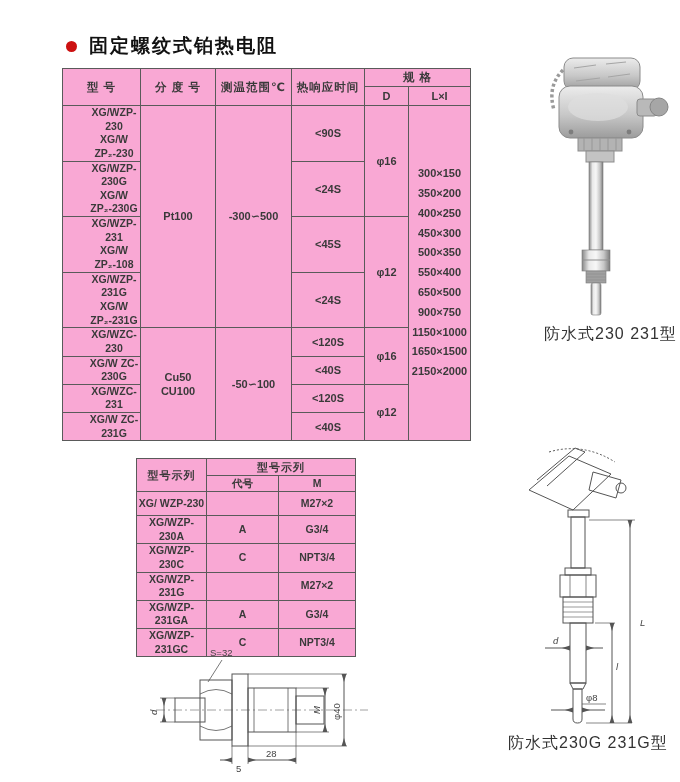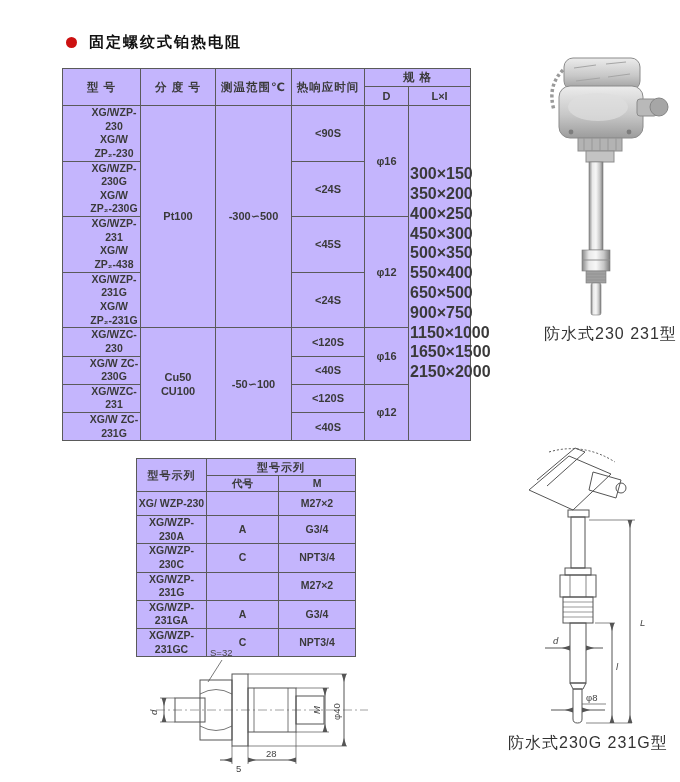--- a/index.html
+++ b/index.html
@@ -2,32 +2,32 @@
 <html><head>
 <meta charset="utf-8">
 <style>
   html,body{margin:0;padding:0;background:#ffffff;}
   .page{position:relative;width:680px;height:782px;background:#ffffff;overflow:hidden;
         font-family:"Liberation Sans","DejaVu Sans",sans-serif;color:#222;}
 
   
   .title-row{position:absolute;left:66px;top:33px;display:flex;align-items:center;gap:12px;}
   .bullet{width:11px;height:11px;border-radius:50%;background:#cc1111;}
-  .title{font-size:15px;font-weight:bold;letter-spacing:2px;color:#111;}
+  .title{font-size:19px;font-weight:bold;letter-spacing:2px;color:#111;}
 
   
-  table.doc{border-collapse:collapse;table-layout:fixed;background:#c4b5fd;
+  table.doc{border-collapse:collapse;table-layout:fixed;background:#f9a8d4;
             font-weight:bold;color:#3a3a3a;text-align:center;}
   table.doc td{border:1px solid #5a5a5a;padding:0 1px;white-space:pre-line;line-height:1.3;vertical-align:middle;}
 
   .spec{position:absolute;left:62px;top:68px;width:408px;font-size:11px;}
   .spec tr.hd1{height:18px;} .spec tr.hd2{height:19px;}
   .spec tr.tall{height:32px;} .spec tr.short{height:20px;margin-top:28px;}
   .spec td.model{font-size:10.5px;padding-left:26px;}
-  .spec td.lxi{line-height:19.8px;font-size:16px;}
+  .spec td.lxi{line-height:19.8px;font-size:11px;}
   .spec td.hdr{font-size:11.5px;letter-spacing:1px;}
 
   .thread{position:absolute;left:136px;top:458px;width:219px;font-size:10.5px;}
   .thread tr.hd1{height:17px;} .thread tr.hd2{height:16px;}
   .thread tr.row{height:24px;}
   .thread td.hdr{font-size:11px;letter-spacing:1px;}
 
   
   .notes{position:absolute;left:76px;top:336px;font-size:12.5px;font-weight:bold;
          line-height:19px;color:#111;letter-spacing:0.5px;}
@@ -95,21 +95,21 @@
 1650×1500
 2150×2000</td>
     </tr>
     <tr class="tall">
       <td class="model">XG/WZP-230G
 XG/W ZP₂-230G</td>
       <td>&lt;24S</td>
     </tr>
     <tr class="tall">
       <td class="model">XG/WZP-231
-XG/W ZP₂-438</td>
+XG/W ZP₂-108</td>
       <td>&lt;45S</td>
       <td rowspan="2">φ12</td>
     </tr>
     <tr class="tall">
       <td class="model">XG/WZP-231G
 XG/W ZP₂-231G</td>
       <td>&lt;24S</td>
     </tr>
     <tr class="short">
       <td class="model">XG/WZC-230</td>

